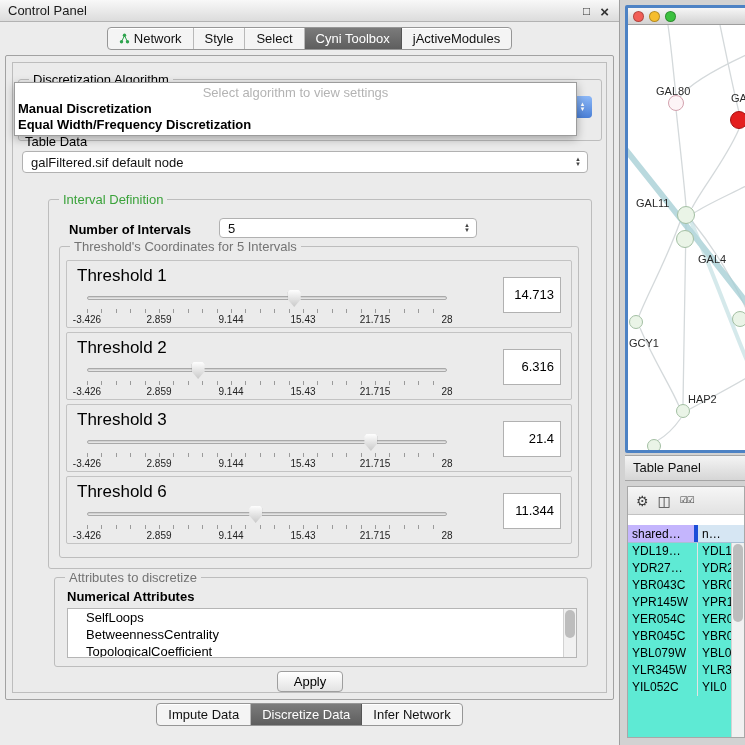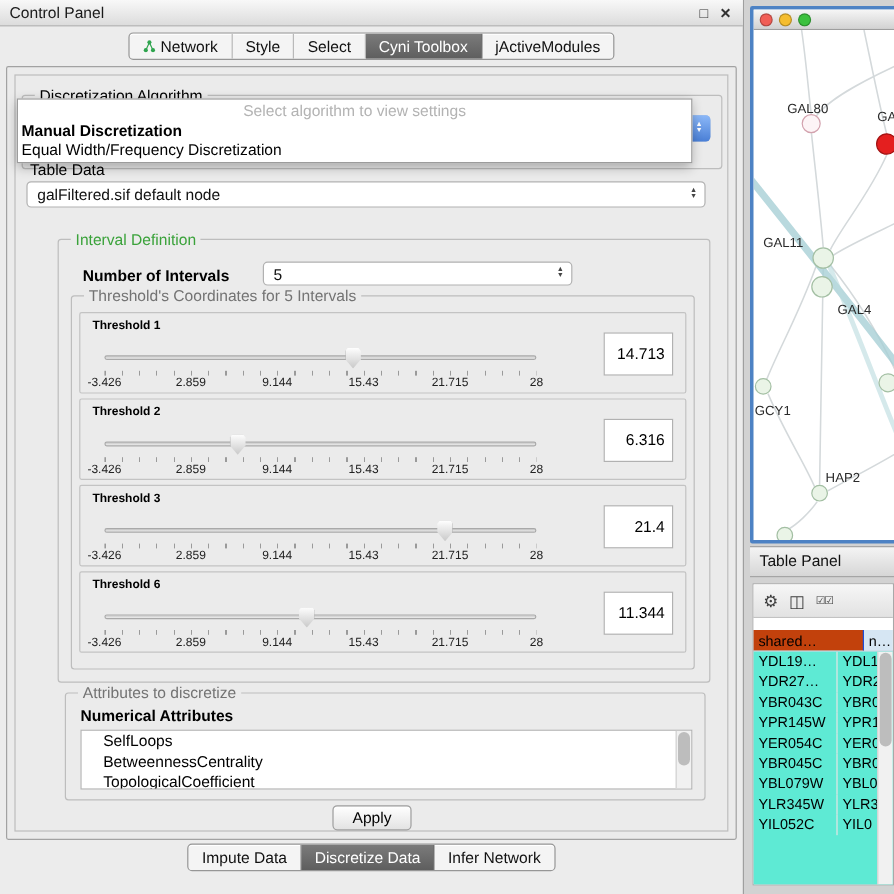--- a/index.html
+++ b/index.html
@@ -35,26 +35,26 @@
   .combo{position:absolute;background:#fff;border:1px solid #b1b1b1;border-radius:4px;font-size:13px;color:#111;padding-left:8px;display:flex;align-items:center}
   .combo .arrows{position:absolute;right:6px;top:0;bottom:0;display:flex;flex-direction:column;justify-content:center;font-size:6px;line-height:5px;color:#444}
 
   
   .combo-cap{position:absolute;left:26px;top:96px;width:566px;height:22px;border:1px solid #9fb6d8;border-radius:4px;background:#fff;z-index:10}
   .cap-btn{position:absolute;right:-1px;top:-1px;width:19px;height:22px;border-radius:0 4px 4px 0;background:linear-gradient(#8cb8f8,#4a7fd6);display:flex;flex-direction:column;align-items:center;justify-content:center;color:#fff;font-size:6px;line-height:5px}
 
   .popup{position:absolute;left:14px;top:82px;width:563px;background:#fff;border:1px solid #9c9c9c;box-shadow:0 3px 9px rgba(0,0,0,.3);z-index:50;padding:2px 0 2px}
   .popup .ph{text-align:center;color:#b3b3b3;font-size:13px;line-height:16px}
   .popup .opt{font-size:13px;line-height:16px;padding-left:3px;color:#000;font-weight:bold}
-  .popup .opt + .opt{font-weight:normal}
+  .popup .opt + .opt{font-weight:bold}
 
   
   #thresholds-list{position:absolute;left:0;right:0;top:13px}
   .th-panel{position:relative;border:1px solid #c3c3c3;border-radius:2px;height:68px;margin:0 6px 4px 6px;background:#ebebeb}
-  .th-label{position:absolute;left:10px;top:5px;font-size:10px;font-weight:bold}
+  .th-label{position:absolute;left:10px;top:5px;font-size:17px;font-weight:normal}
   .slider{position:absolute;left:20px;top:28px;width:360px;height:38px}
   .track{position:absolute;left:0;right:0;top:7px;height:4px;background:linear-gradient(#c9c9c9,#ededed);border:1px solid #a9a9a9;border-radius:3px}
   .thumb{position:absolute;top:1px;width:13px;height:17px;background:linear-gradient(#fefefe,#c9c9c9);clip-path:polygon(15% 0,85% 0,100% 15%,100% 55%,50% 100%,0 55%,0 15%);filter:drop-shadow(0 0 1px #777)}
   .ticks{position:absolute;left:0;right:0;top:20px;height:4px;background:repeating-linear-gradient(90deg,#9a9a9a 0,#9a9a9a 1px,transparent 1px,transparent 14.4px)}
   .scale{position:absolute;left:0;right:0;top:25px;height:12px;font-size:10px;color:#222}
   .scale-lbl{position:absolute;transform:translateX(-50%);white-space:nowrap}
   .th-value{position:absolute;right:10px;top:16px;width:58px;height:36px;background:#fff;border:1px solid #b1b1b1;font-size:13px;text-align:right;line-height:34px;padding-right:6px}
 
   
   .listbox{position:absolute;left:12px;top:30px;right:10px;height:50px;background:#fff;border:1px solid #b5b5b5;overflow:hidden}
@@ -75,21 +75,21 @@
 
   
   #table-panel-bar{position:absolute;left:625px;top:455px;width:120px;height:26px;background:linear-gradient(#f4f4f4,#d6d6d6);border-top:1px solid #a5a5a5;border-bottom:1px solid #a5a5a5;font-size:13px;line-height:24px;padding-left:8px;color:#111}
   #table-window{position:absolute;left:627px;top:486px;width:118px;height:252px;background:#fff;border:1px solid #a8a8a8}
   .t-toolbar{height:28px;border-bottom:1px solid #c2c2c2;background:linear-gradient(#f6f6f6,#e2e2e2);display:flex;align-items:center;gap:9px;padding-left:8px}
   .t-icon{font-size:14px;color:#3d3d3d;line-height:1}
   .t-icon.small{font-size:9px;letter-spacing:-1px}
   .t-gap{height:10px;background:#fff}
   .t-header{display:flex;height:18px;border-bottom:1px solid #a9c0d4}
   .hcell{font-size:12px;line-height:18px;padding-left:4px;white-space:nowrap;overflow:hidden}
-  .h1{width:92px;background:#c2410c;border-right:1px solid #1d4ed8}
+  .h1{width:70px;background:#c4b5fd;border-right:4px solid #1d4ed8}
   .h2{flex:1;background:#d6e6f3}
   #table-body{position:relative;background:#5eead4;height:calc(100% - 56px);overflow:hidden}
   .trow{display:flex;height:17px}
   .tc{font-size:12px;line-height:17px;padding-left:4px;white-space:nowrap;overflow:hidden}
   .c1{width:70px;border-right:1px solid #e4e4e4}
   .c2{flex:1}
 </style>
 </head>
 <body>
 

